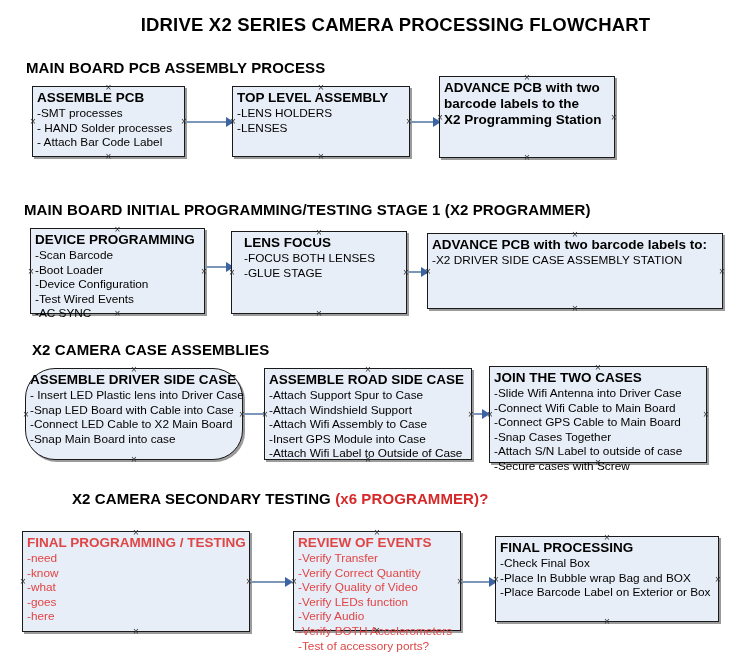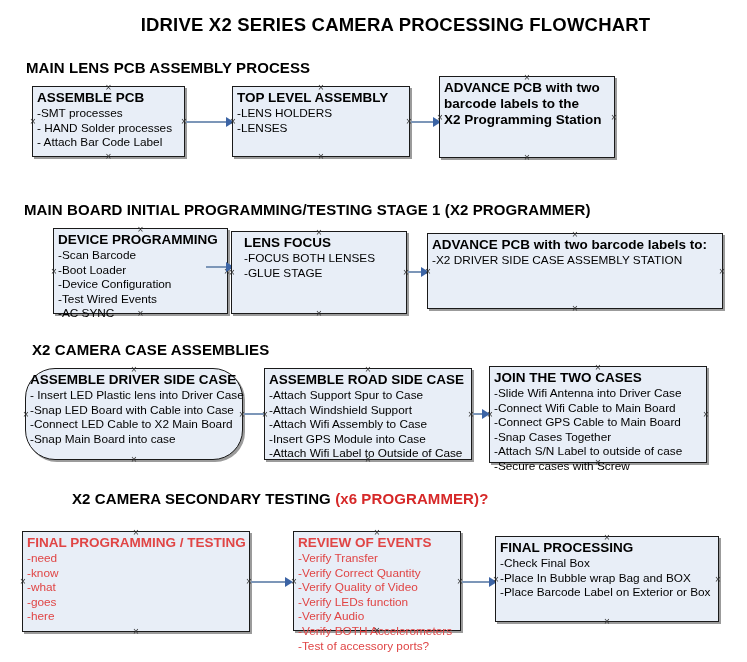--- a/index.html
+++ b/index.html
@@ -105,21 +105,21 @@
   }
 </style>
 </head>
 <body>
 
 <div id="canvas">
 
   <div class="doc-title">IDRIVE X2  SERIES CAMERA PROCESSING FLOWCHART</div>
 
   <div class="section-heading" style="left:26px; top:59px;">
-    <span>MAIN LENS PCB ASSEMBLY PROCESS</span>
+    <span>MAIN BOARD PCB ASSEMBLY PROCESS</span>
   </div>
 
   <div class="pbox" style="left:32px; top:86px; width:153px; height:71px;">
     <div class="btitle">ASSEMBLE PCB</div>
     <div class="bline">-SMT processes</div>
     <div class="bline">- HAND Solder processes</div>
     <div class="bline">- Attach Bar Code Label</div>
     <span class="handle" style="left:50%; top:0;"></span>
     <span class="handle" style="left:50%; top:100%;"></span>
     <span class="handle" style="left:0; top:50%;"></span>
@@ -149,21 +149,21 @@
     <span class="handle" style="left:50%; top:0;"></span>
     <span class="handle" style="left:50%; top:100%;"></span>
     <span class="handle" style="left:0; top:50%;"></span>
     <span class="handle" style="left:100%; top:50%;"></span>
   </div>
 
   <div class="section-heading" style="left:24px; top:201px;">
     <span>MAIN BOARD INITIAL PROGRAMMING/TESTING STAGE 1 (X2 PROGRAMMER)</span>
   </div>
 
-  <div class="pbox" style="left:30px; top:228px; width:175px; height:86px;margin-left:23px;">
+  <div class="pbox" style="left:30px; top:228px; width:175px; height:86px;">
     <div class="btitle">DEVICE PROGRAMMING</div>
     <div class="bline">-Scan Barcode</div>
     <div class="bline">-Boot Loader</div>
     <div class="bline">-Device Configuration</div>
     <div class="bline">-Test Wired Events</div>
     <div class="bline">-AC SYNC</div>
     <span class="handle" style="left:50%; top:0;"></span>
     <span class="handle" style="left:50%; top:100%;"></span>
     <span class="handle" style="left:0; top:50%;"></span>
     <span class="handle" style="left:100%; top:50%;"></span>

